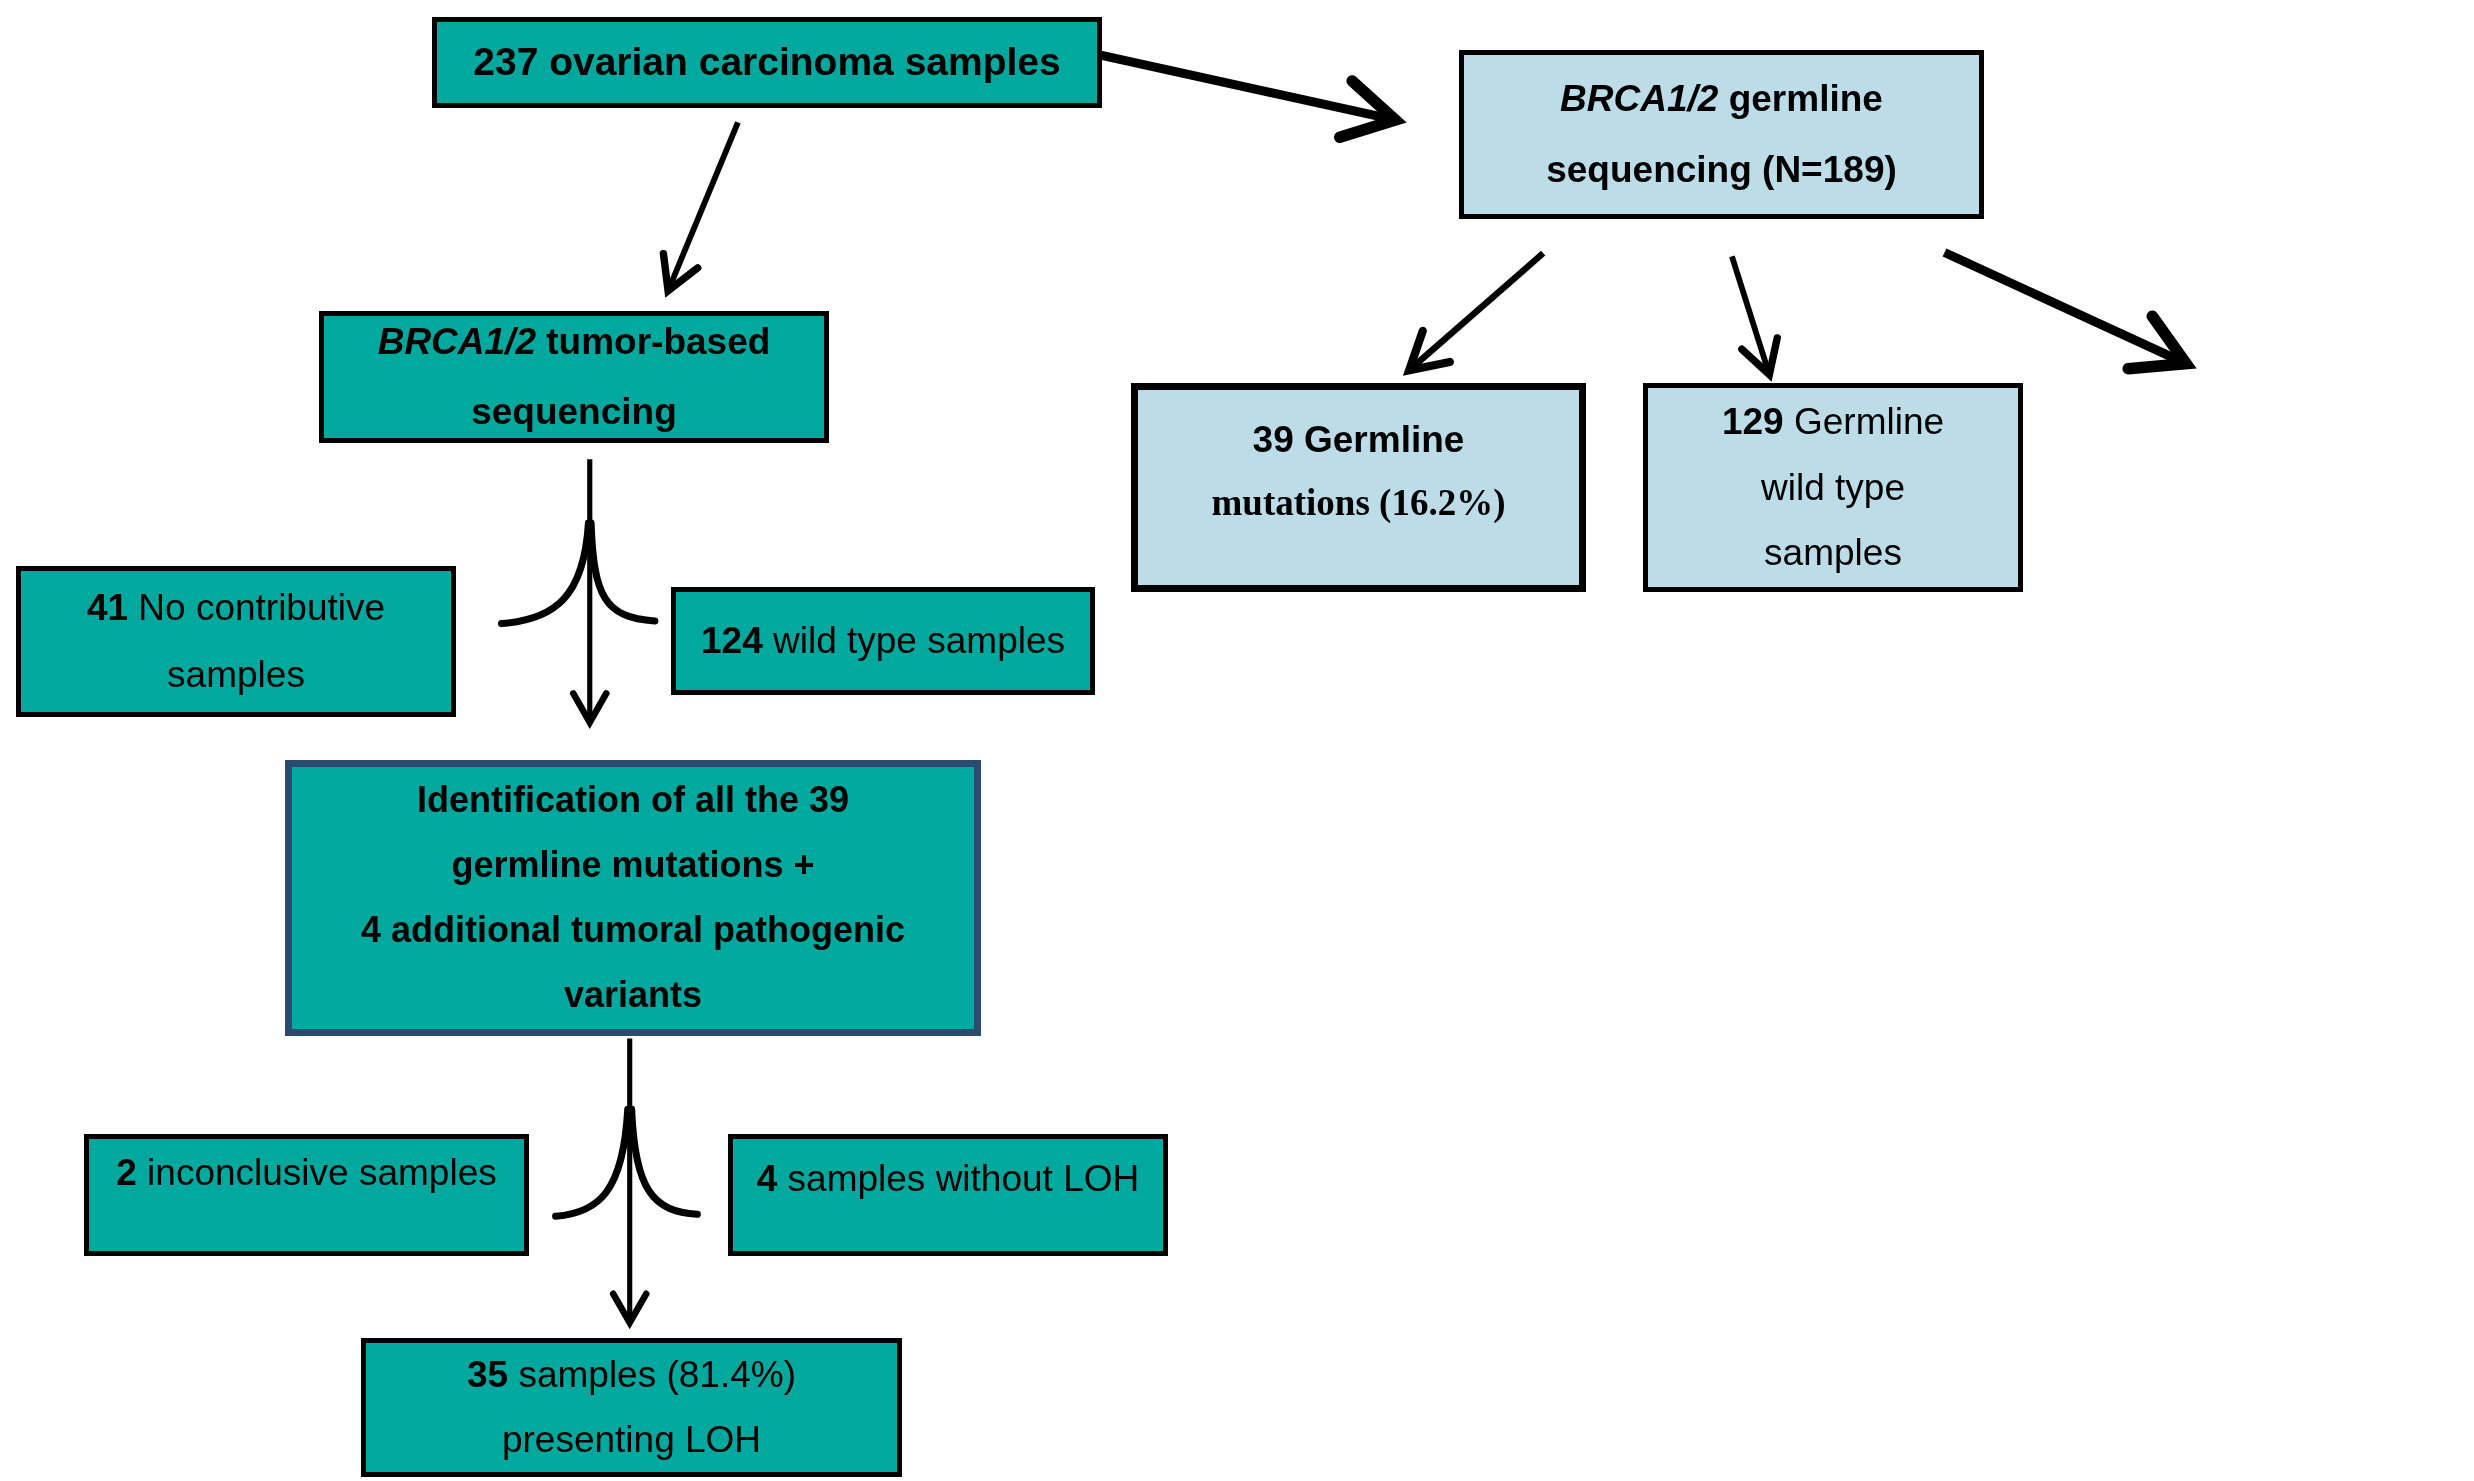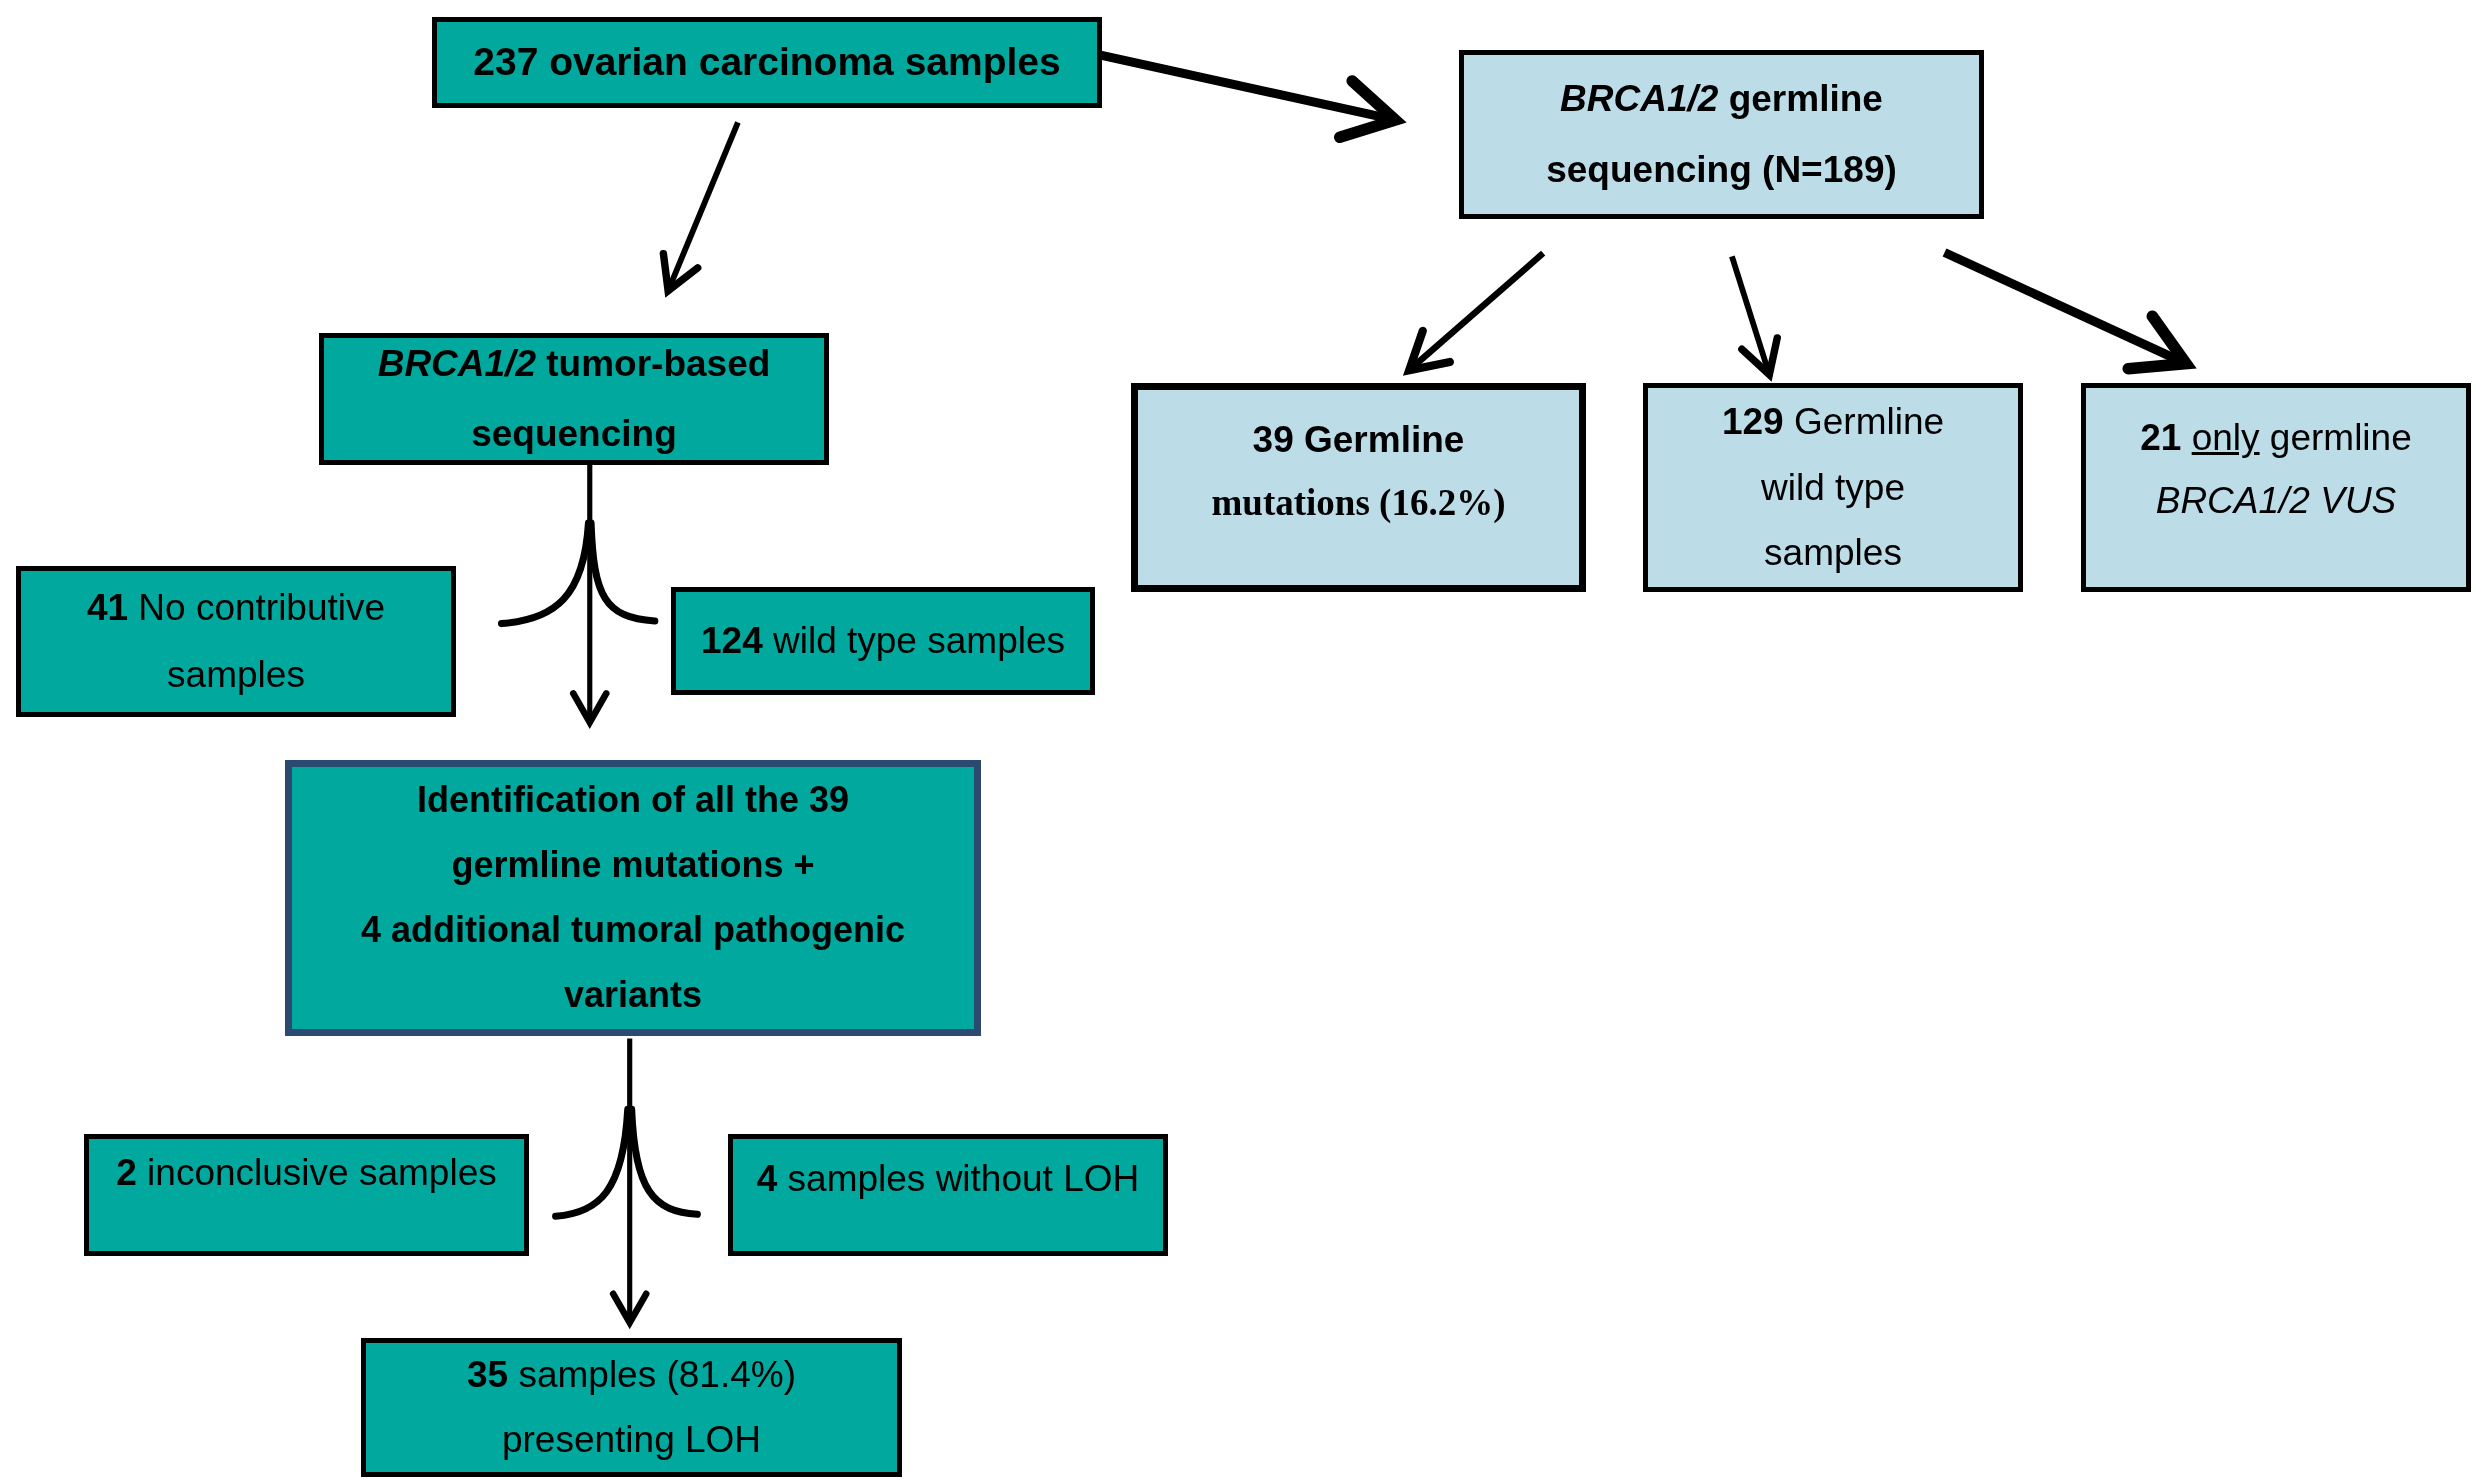--- a/index.html
+++ b/index.html
@@ -38,21 +38,21 @@
     font-size:37px;
     line-height:1.9;
     color:var(--ink);
   }
   .node .box-text{width:100%;}
   .teal{background:var(--teal);}
   .blue{background:var(--lightblue);}
 
   #box-A{left:432px;top:17.4px;width:670px;height:91px;font-size:39px;line-height:1.2;}
   #box-B{left:1459px;top:50px;width:525px;height:169px;}
-  #box-C{left:319px;top:333px;width:510px;height:132px;}
+  #box-C{left:319px;top:311px;width:510px;height:132px;}
   #box-D{left:1131px;top:383px;width:455px;height:209px;border-width:7px;justify-content:flex-start;padding-top:19.3px;line-height:1.7;}
   #box-E{left:1643px;top:383px;width:380px;height:209px;line-height:1.78;}
   #box-F{left:2081px;top:383px;width:390px;height:209px;justify-content:flex-start;padding-top:19.3px;line-height:1.7;}
   #box-G{left:16px;top:566px;width:440px;height:151px;line-height:1.8;}
   #box-H{left:671px;top:587px;width:424px;height:108px;line-height:1.2;}
   #box-I{left:285px;top:760px;width:696px;height:276px;border:7.7px solid var(--navy);font-size:36px;line-height:1.8;}
   #box-J{left:84px;top:1134px;width:445px;height:122px;justify-content:flex-start;padding-top:12px;line-height:1.2;}
   #box-K{left:728px;top:1134px;width:440px;height:122px;justify-content:flex-start;padding-top:18px;line-height:1.2;}
   #box-L{left:361px;top:1338px;width:541px;height:139px;line-height:1.75;}
 </style>
@@ -100,23 +100,20 @@
   </div>
 
   <div id="box-D" class="node blue">
     <div class="box-text"><span style="font-weight: bold;">39 Germline</span><br><span style="font-weight: bold; font-family: Liberation Serif, serif;">mutations (16.2%)</span></div>
   </div>
 
   <div id="box-E" class="node blue">
     <div class="box-text"><span style="font-weight: bold;">129</span><span> Germline</span><br><span>wild type</span><br><span>samples</span></div>
   </div>
 
-  <div id="box-F" class="node blue">
-    <div class="box-text"><span style="font-weight: bold;">21</span><span> </span><span style="text-decoration: underline;">only</span><span> germline</span><br><span style="font-style: italic;">BRCA1/2 VUS</span></div>
-  </div>
 
   <div id="box-G" class="node teal">
     <div class="box-text"><span style="font-weight: bold;">41</span><span> No contributive</span><br><span>samples</span></div>
   </div>
 
   <div id="box-H" class="node teal">
     <div class="box-text"><span style="font-weight: bold;">124</span><span> wild type samples</span></div>
   </div>
 
   <div id="box-I" class="node teal">

